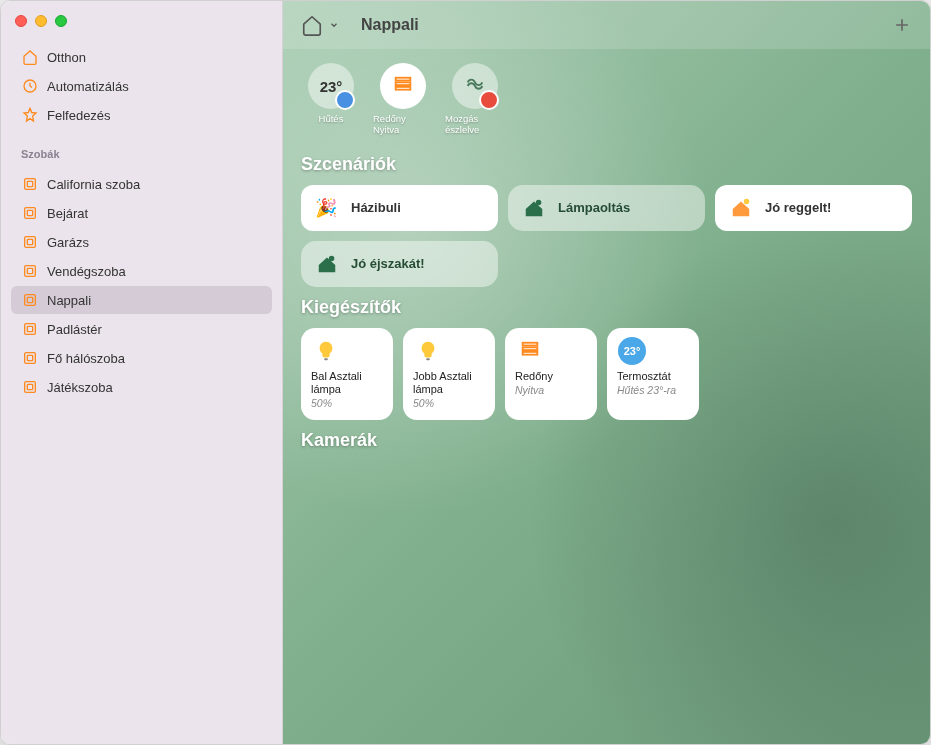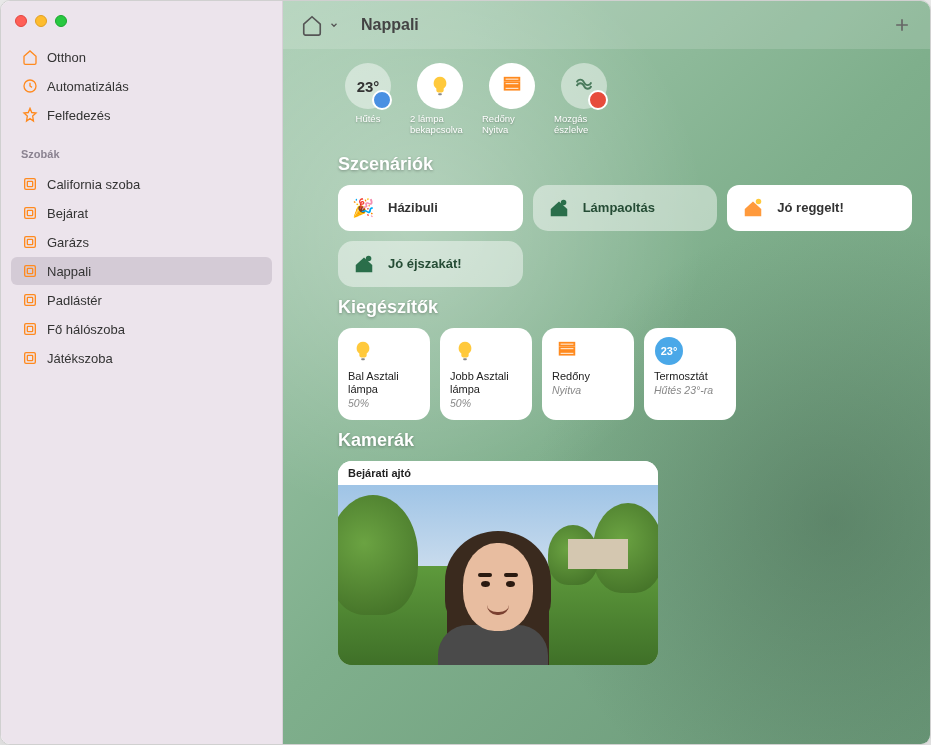--- a/index.html
+++ b/index.html
@@ -110,21 +110,20 @@
       cursor: pointer;
       width: 24px; height: 24px;
       display: flex; align-items: center; justify-content: center;
     }
     .content {
       position: relative;
       z-index: 1;
       padding: 14px 18px;
       height: calc(100% - 48px);
       overflow-y: auto;
-      margin-left: 37px;
     }
     .status-row { display: flex; gap: 12px; margin-bottom: 18px; }
     .status-chip {
       display: flex;
       flex-direction: column;
       align-items: center;
       gap: 4px;
       width: 60px;
     }
     .status-circle {
@@ -405,20 +404,29 @@
     <span>Bejárat</span>
         </div>
         <div class="sidebar-item">
     <span class="icon">
       <svg width="16" height="16" viewBox="0 0 24 24" fill="none" stroke="currentColor" stroke-width="2">
               <rect x="4" y="4" width="16" height="16" rx="2"></rect>
               <rect x="8" y="8" width="8" height="8" rx="1"></rect>
             </svg>
     </span>
     <span>Garázs</span>
+        </div>
+        <div class="sidebar-item">
+    <span class="icon">
+      <svg width="16" height="16" viewBox="0 0 24 24" fill="none" stroke="currentColor" stroke-width="2">
+              <rect x="4" y="4" width="16" height="16" rx="2"></rect>
+              <rect x="8" y="8" width="8" height="8" rx="1"></rect>
+            </svg>
+    </span>
+    <span>Vendégszoba</span>
         </div>
         <div class="sidebar-item selected">
     <span class="icon">
       <svg width="16" height="16" viewBox="0 0 24 24" fill="none" stroke="currentColor" stroke-width="2">
               <rect x="4" y="4" width="16" height="16" rx="2"></rect>
               <rect x="8" y="8" width="8" height="8" rx="1"></rect>
             </svg>
     </span>
     <span>Nappali</span>
         </div>
@@ -475,29 +483,20 @@
     </div>
 
     <div class="content">
       <div class="status-row" id="status-row">
           <div class="status-chip">
     <div class="status-circle dim temp">23°</div>
     <div class="status-label">Hűtés</div>
           </div>
           <div class="status-chip">
     <div class="status-circle">
-              <svg width="22" height="22" viewBox="0 0 24 24" fill="#ffc93c">
-                <path d="M12 2a7 7 0 00-4 12.7V17a2 2 0 002 2h4a2 2 0 002-2v-2.3A7 7 0 0012 2z"></path>
-                <rect x="10" y="20" width="4" height="2" rx="1" fill="#888"></rect>
-              </svg>
-            </div>
-    <div class="status-label">2 lámpa bekapcsolva</div>
-          </div>
-          <div class="status-chip">
-    <div class="status-circle">
               <svg width="22" height="22" viewBox="0 0 24 24" fill="none" stroke="#ff8a1f" stroke-width="2">
                 <rect x="4" y="3" width="16" height="3"></rect>
                 <rect x="4" y="8" width="16" height="3"></rect>
                 <rect x="4" y="13" width="16" height="3"></rect>
               </svg>
             </div>
     <div class="status-label">Redőny Nyitva</div>
           </div>
           <div class="status-chip">
     <div class="status-circle dim motion">
@@ -583,37 +582,15 @@
           <div class="accessory">
     <div class="acc-icon">
               <div style="width:28px;height:28px;border-radius:50%;background:#4aa8e8;color:#fff;display:flex;align-items:center;justify-content:center;font-size:11px;font-weight:700">23°</div>
             </div>
     <div class="acc-name">Termosztát</div>
     <div class="acc-status">Hűtés 23°-ra</div>
           </div>
         </div>
 
       <div class="section-title">Kamerák</div>
-      <div class="camera-tile">
-        <div class="camera-header">Bejárati ajtó</div>
-        <div class="camera-feed">
-          <div class="sky"></div>
-          <div class="grass"></div>
-          <div class="tree t1"></div>
-          <div class="tree t2"></div>
-          <div class="tree t3"></div>
-          <div class="house"></div>
-          <div class="person">
-            <div class="face">
-              <div class="hair"></div>
-              <div class="brow l"></div>
-                <div class="brow r"></div>
-              <div class="eye l"></div>
-                <div class="eye r"></div>
-              <div class="mouth"></div>
-            </div>
-            <div class="shirt"></div>
-          </div>
-        </div>
-      </div>
     </div>
   </main>
 </div>
 
 </body></html>

